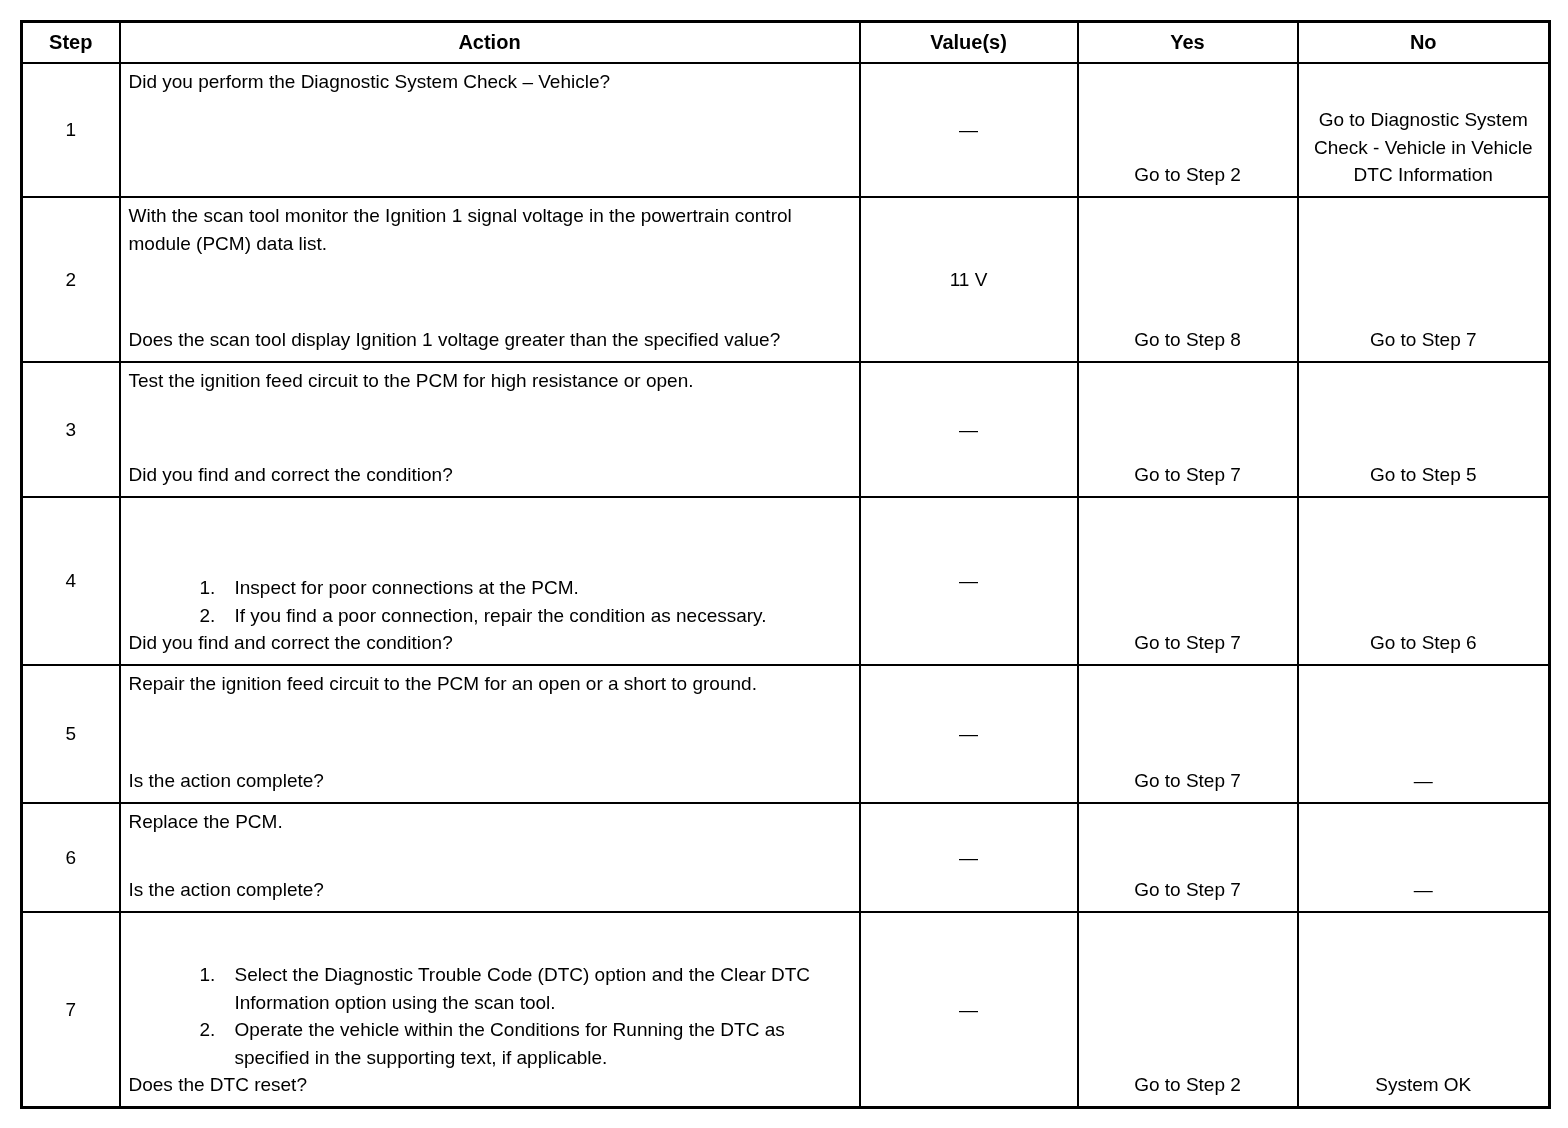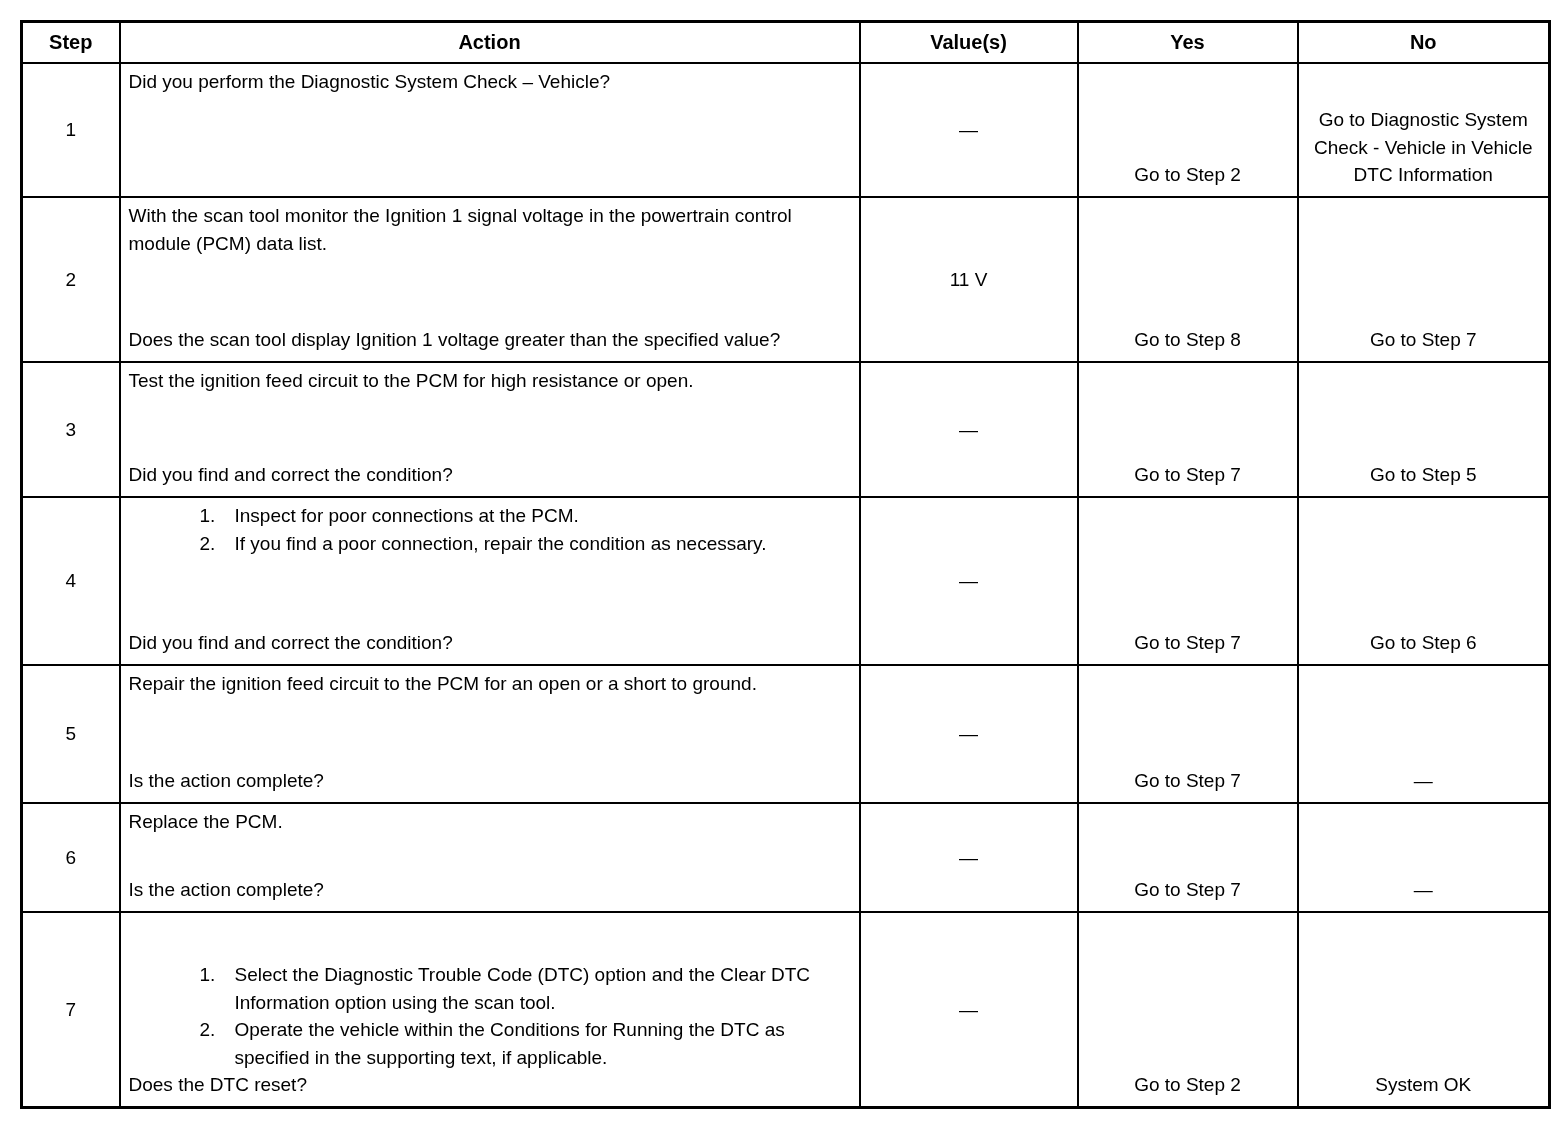--- a/index.html
+++ b/index.html
@@ -53,21 +53,21 @@
     padding-bottom: 7px;
   }
   .action-flex {
     display: flex;
     flex-direction: column;
     justify-content: space-between;
   }
   .mh-1 { min-height: 121px; }
   .mh-2 { min-height: 152px; }
   .mh-3 { min-height: 122px; gap: 18px; }
-  .mh-4 { min-height: 155px; }
+  .mh-4 { min-height: 155px; justify-content: flex-end; }
   .mh-5 { min-height: 125px; }
   .mh-6 { min-height: 96px; }
   .mh-7 { min-height: 182px; justify-content: flex-end; }
   ol.action-list {
     margin: 0;
     padding-left: 92px;
   }
   ol.action-list li {
     padding-left: 14px;
   }

